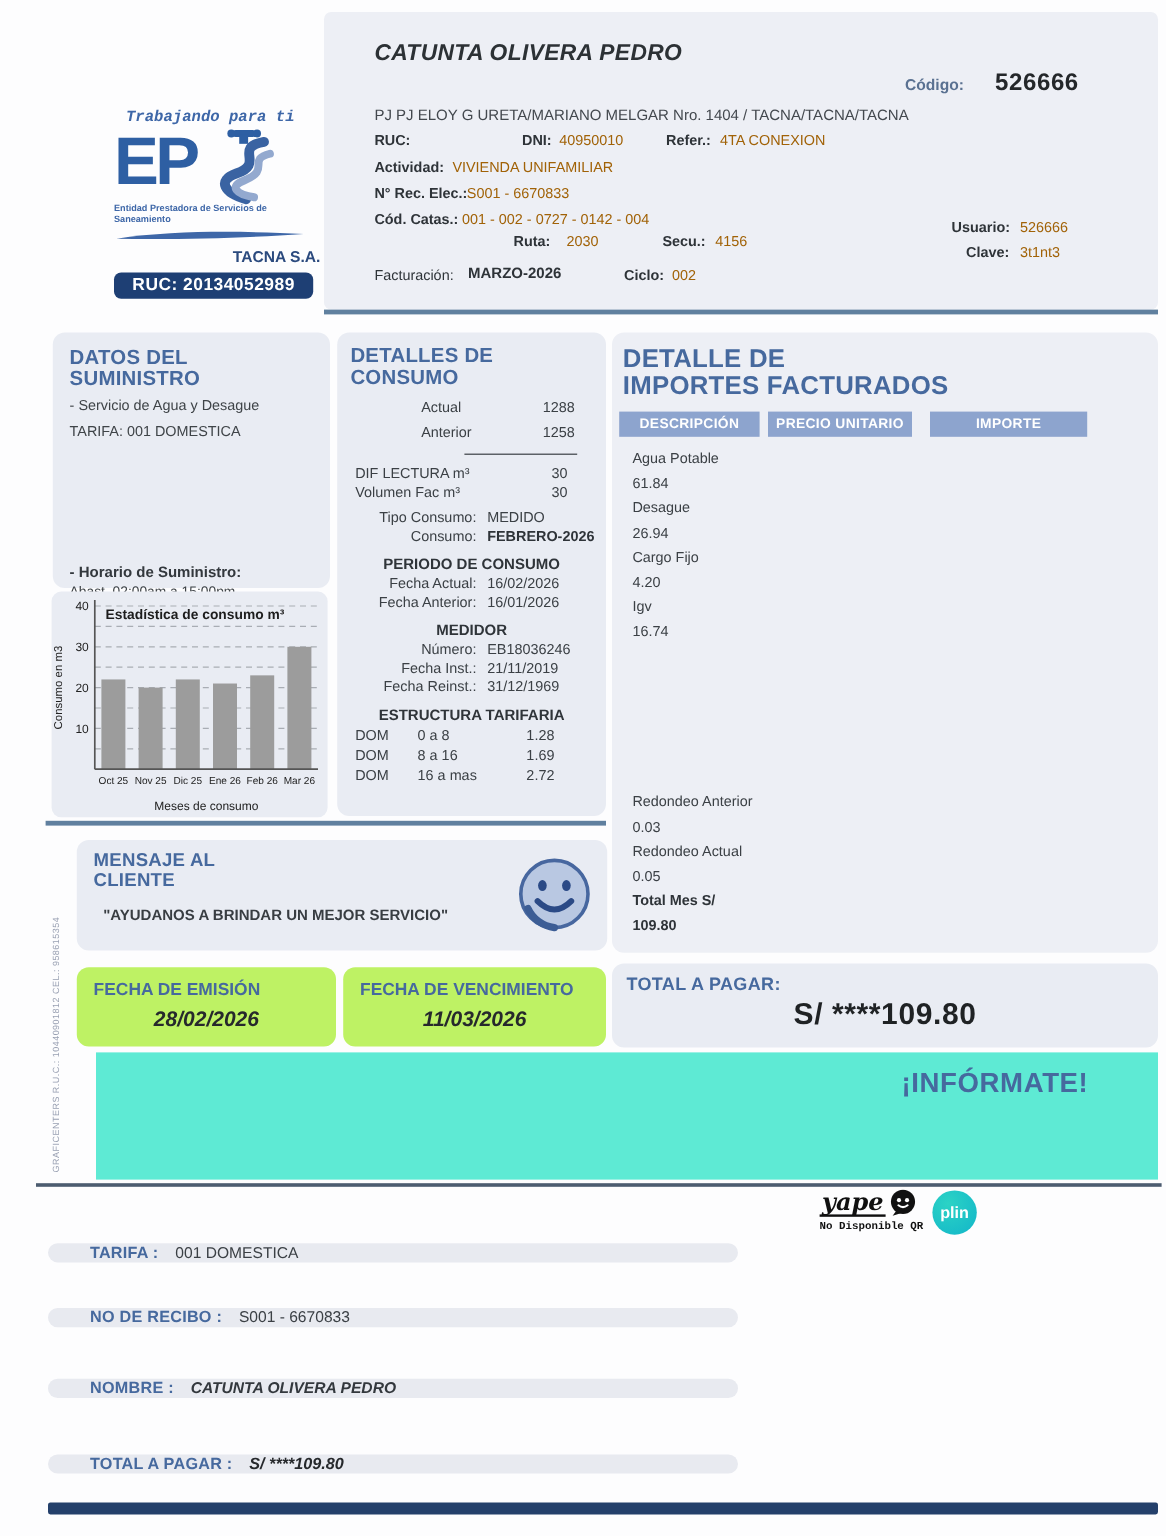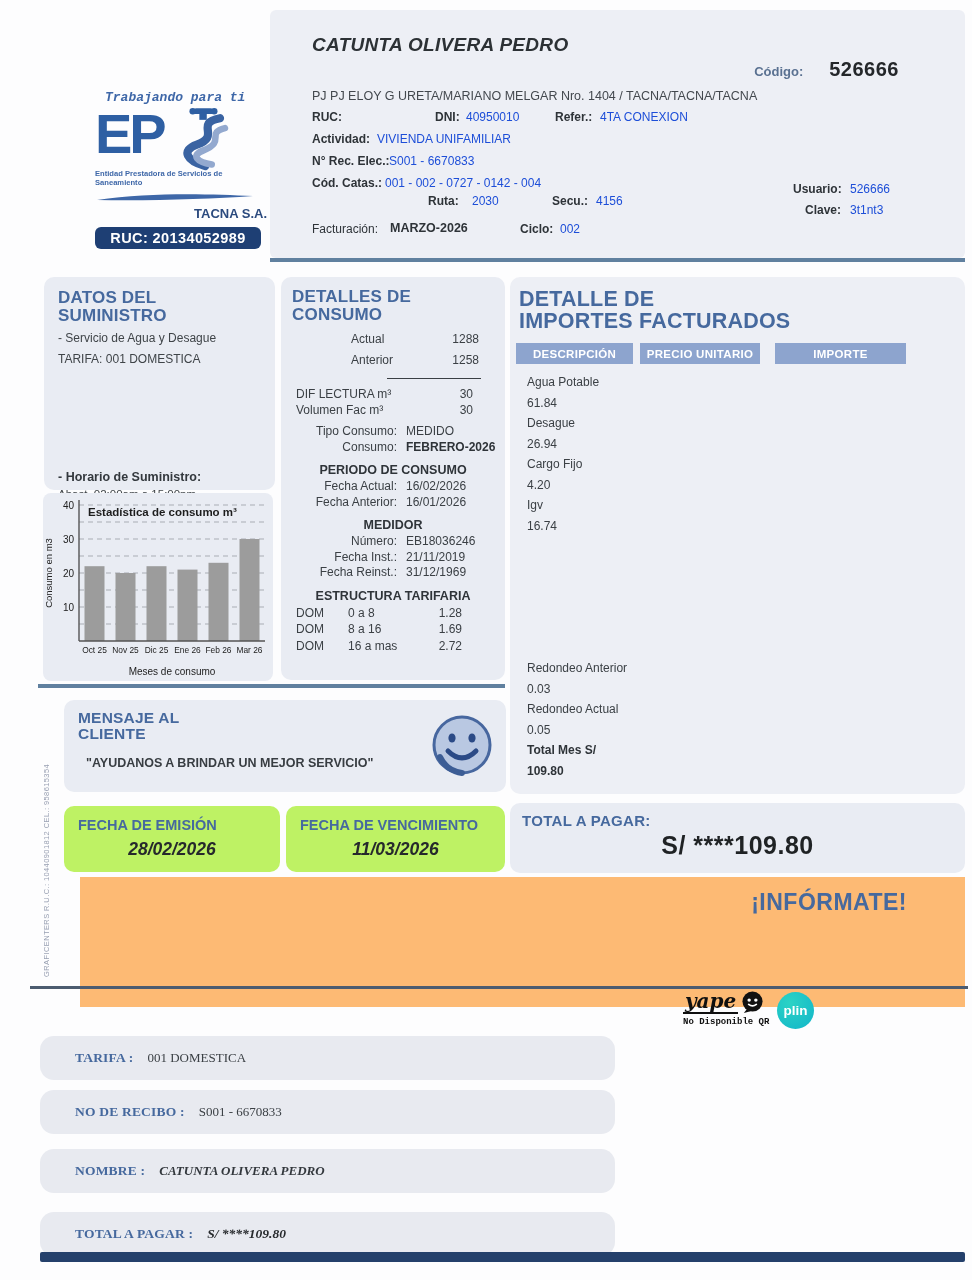--- a/index.html
+++ b/index.html
@@ -11,21 +11,21 @@
 
   
   #header-panel{left:270px;top:10px;width:695px;height:248px;background:#edeff5;border-radius:6px;}
   #header-divider{left:270px;top:258px;width:695px;height:4px;background:#60809f;}
   .hname{position:absolute;left:42px;top:24px;font-size:19px;font-weight:bold;font-style:italic;color:#2c3135;letter-spacing:.3px;}
   #codigo-wrap{position:absolute;top:48px;right:66px;display:flex;align-items:baseline;gap:26px;}
   #codigo-wrap .cl{font-size:13px;font-weight:bold;color:#5a7191;}
   #codigo-wrap .cv{font-size:20px;font-weight:bold;color:#24272a;letter-spacing:.5px;}
   .haddr{position:absolute;left:42px;top:79px;font-size:12.5px;color:#43484e;}
   .hl{position:absolute;font-size:12px;font-weight:bold;color:#2e3338;white-space:nowrap;}
-  .hv{position:absolute;font-size:12px;color:#1d4ed8;white-space:nowrap;}
+  .hv{position:absolute;font-size:12px;color:#a16207;white-space:nowrap;}
   .hv.b{font-weight:bold;color:#2e3338;font-size:12.5px;}
   .hl.r{font-weight:normal;}
 
   
   #logo{left:95px;top:90px;width:172px;text-align:left;}
   #logo .tag{font-family:Liberation Mono, monospace;font-style:italic;font-weight:bold;color:#3e67a8;font-size:13px;margin-left:10px;}
   #eps-row{display:flex;align-items:flex-start;height:64px;}
   #eps-row .ep{font-size:56px;font-weight:800;color:#2e5fa3;letter-spacing:-3px;line-height:58px;}
   #logo .sub{font-size:7.6px;font-weight:bold;color:#3e67a8;margin-top:0px;}
   #logo .org{font-size:13px;font-weight:bold;color:#2b4a7e;text-align:right;margin-top:1px;}
@@ -86,41 +86,41 @@
   #vencimiento-pill{left:286px;top:806px;width:219px;}
   .datepill .dl{font-size:14.5px;font-weight:bold;color:#46699e;margin:11px 0 0 14px;}
   .datepill .dv{font-size:17.5px;font-weight:bold;font-style:italic;color:#26292c;text-align:center;margin-top:6px;}
 
   
   #total-panel{left:510px;top:803px;width:455px;height:70px;}
   #total-label{position:absolute;left:12px;top:9px;font-size:15px;font-weight:bold;color:#46699e;letter-spacing:.3px;}
   #total-amount{position:absolute;left:0;right:0;top:28px;text-align:center;font-size:25px;font-weight:bold;color:#1f2224;letter-spacing:.5px;}
 
   
-  #informate-panel{left:80px;top:877px;width:885px;height:130px;background:#fdba74;}
+  #informate-panel{left:80px;top:877px;width:885px;height:106px;background:#5eead4;}
   #informate-text{position:absolute;top:12px;right:58px;font-size:23px;font-weight:bold;color:#46699e;letter-spacing:.5px;}
   #dark-divider{left:30px;top:986px;width:938px;height:3px;background:#4c5c70;}
 
   
   #payments{left:683px;top:990px;width:150px;}
   #yape-row{display:flex;align-items:center;gap:3px;}
   #yape-word{font-family:"DejaVu Serif",serif;font-style:italic;font-weight:bold;font-size:20px;color:#101010;
              border-bottom:2.5px solid #101010;line-height:22px;padding:0 2px;}
   #qr-note{font-family:"Liberation Mono",monospace;font-size:9px;font-weight:bold;color:#101010;margin-top:3px;white-space:nowrap;}
   #plin-badge{position:absolute;left:94px;top:2px;width:37px;height:37px;border-radius:50%;
               background:radial-gradient(circle at 35% 30%,#2bd3c5,#12b5c9);color:#fff;font-weight:bold;
               font-size:13.5px;display:flex;align-items:center;justify-content:center;}
 
   
   #side-note{left:42px;top:762px;height:215px;writing-mode:vertical-rl;transform:rotate(180deg);
              font-size:7.5px;color:#99a0b2;letter-spacing:.4px;white-space:nowrap;}
 
   
-  .fpill{position:absolute;left:40px;width:575px;height:44px;background:#e8eaf0;border-radius:14px;
-         display:flex;align-items:center;padding-left:35px;box-sizing:border-box;gap:14px;font-family:Liberation Serif, serif;}
+  .fpill{position:absolute;left:40px;width:575px;height:16px;background:#e8eaf0;border-radius:14px;
+         display:flex;align-items:flex-start;padding-left:35px;box-sizing:border-box;gap:14px;}
   .fpill .fl{font-size:13.5px;font-weight:bold;color:#46699e;letter-spacing:.2px;}
   .fpill .fv{font-size:13px;color:#3b4045;}
   #fpill-0{top:1036px;}
   #fpill-1{top:1090px;}
   #fpill-2{top:1149px;}
   #fpill-3{top:1212px;}
   #fpill-2 .fv{font-style:italic;font-weight:bold;color:#33383d;}
   #fpill-3 .fv{font-style:italic;font-weight:bold;color:#26292c;font-size:13.5px;}
 
   #bottom-bar{left:40px;top:1252px;width:925px;height:10px;background:#24406b;border-radius:2px;}

